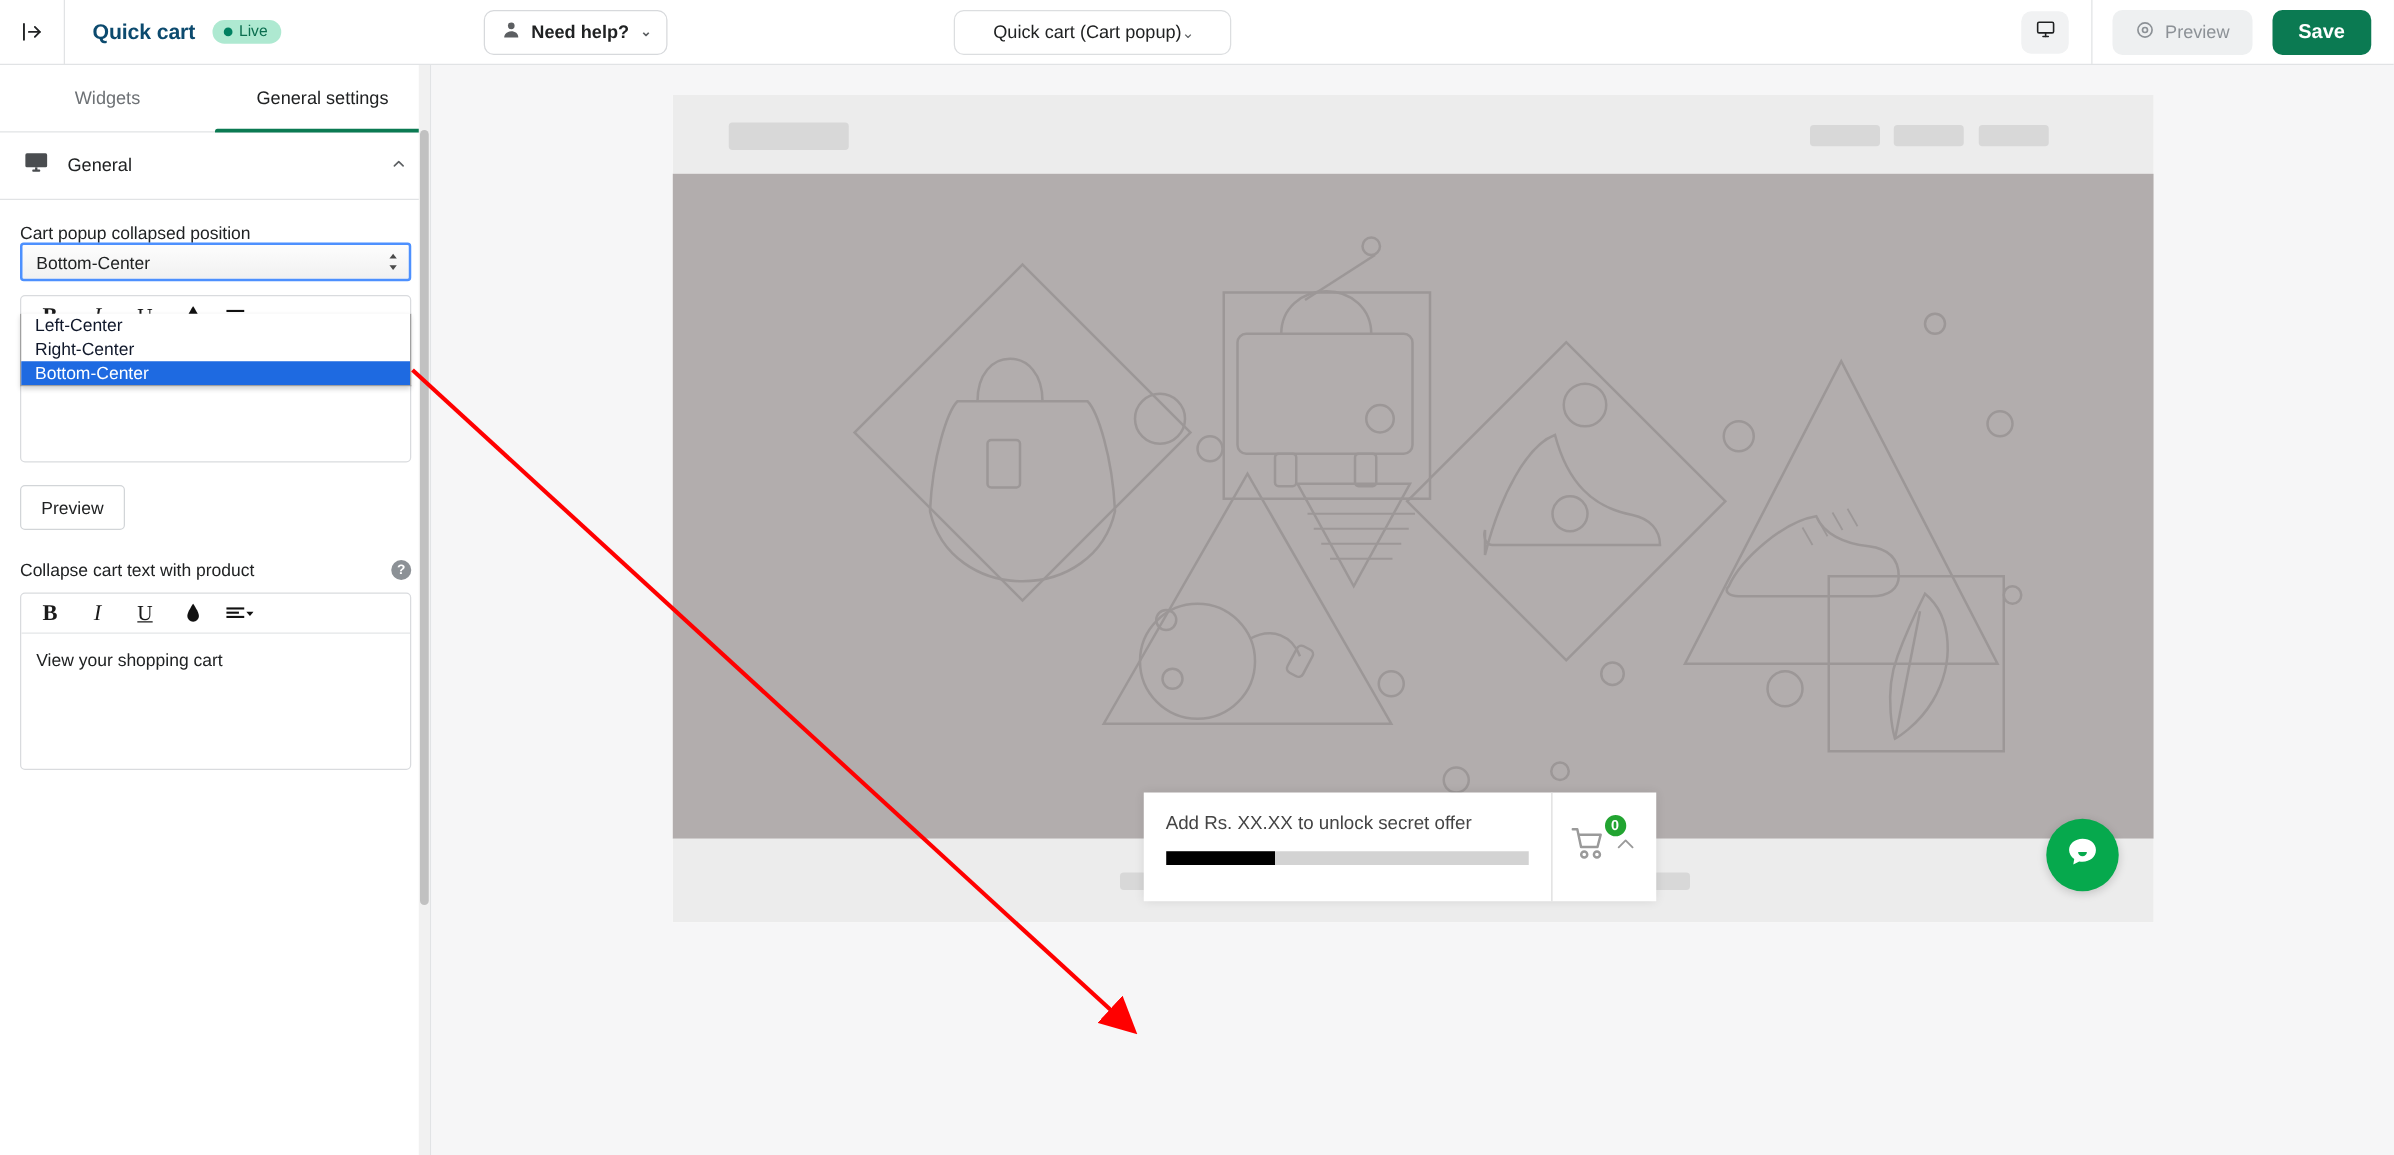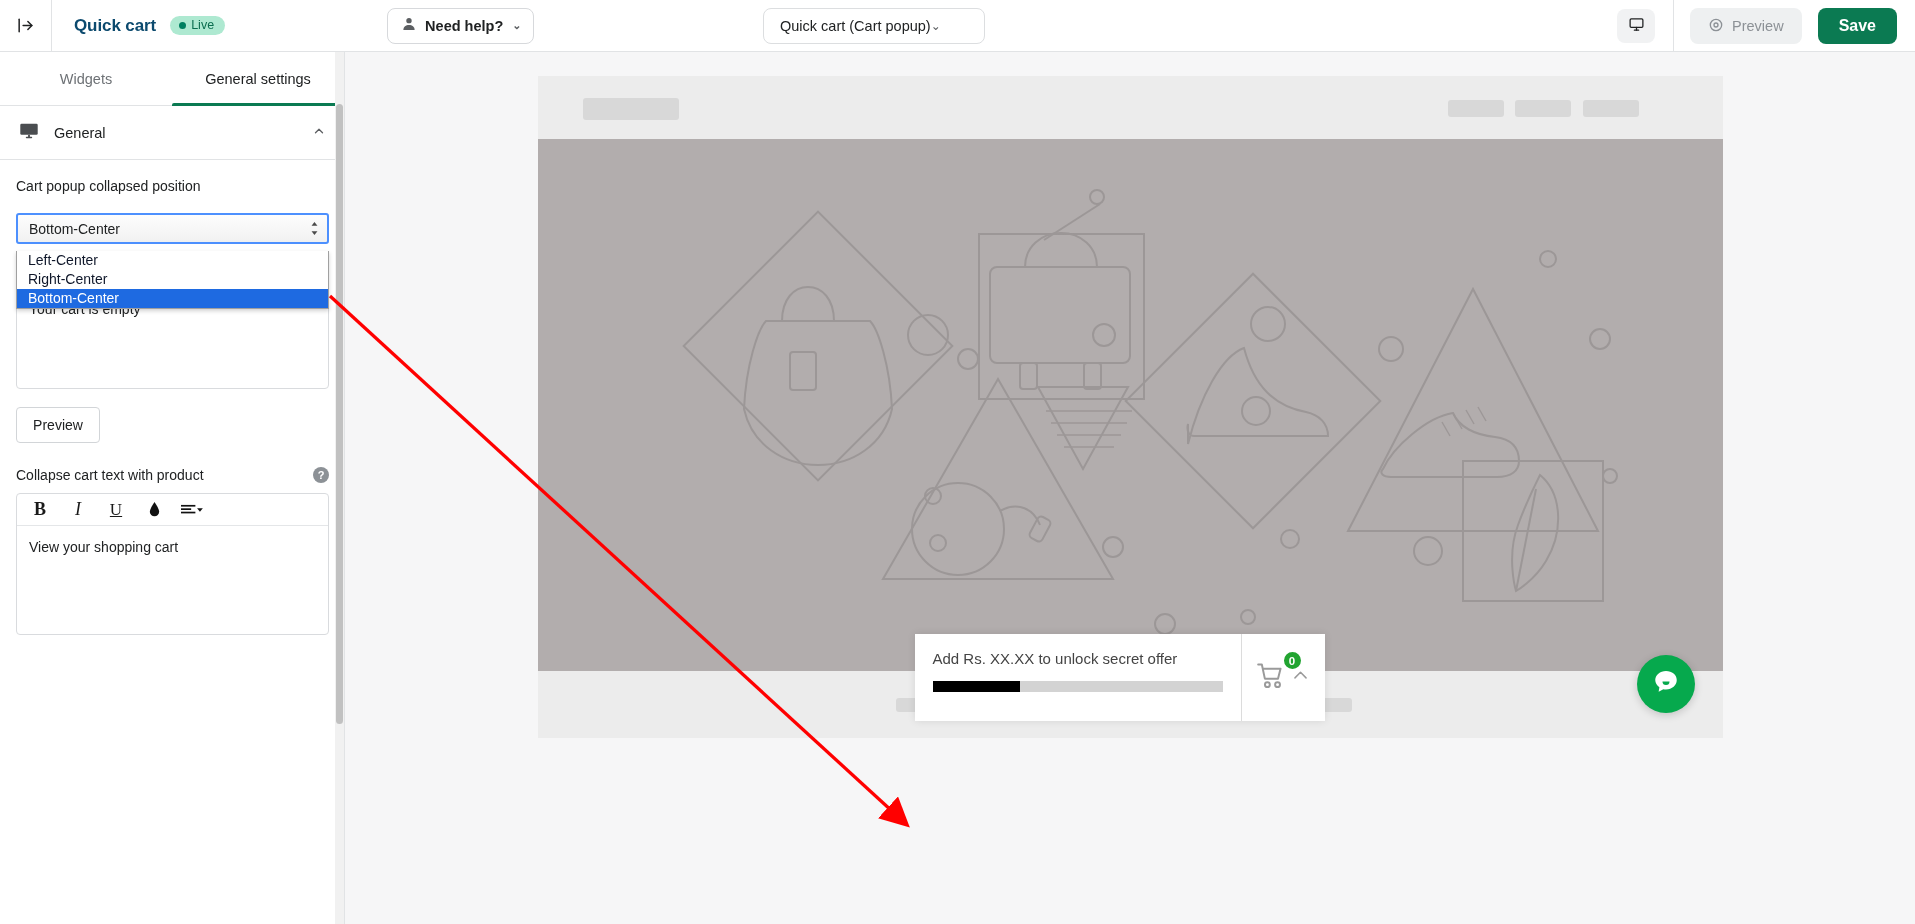--- a/index.html
+++ b/index.html
@@ -55,21 +55,21 @@
     padding: 0 12px;
     font-size: 14.5px; font-weight: 600; color: #202223;
     cursor: pointer;
   }
   .need-help .caret { font-size: 11px; color: #5c5f62; margin-left: 2px; }
 
   .page-select {
     position: absolute; left: 763px; top: 8px;
     width: 222px; height: 36px;
     border: 1px solid #dcdee0; border-radius: 8px; background:#fff;
-    display:flex; align-items:center; justify-content:flex-start;
+    display:flex; align-items:center; justify-content:center;
     padding: 0 14px 0 16px;
     font-size: 14.5px; color: #202223; cursor: pointer;
   }
   .page-select .caret { font-size: 12px; color: #5c5f62; }
 
   .top-right {
     position: absolute; right: 0; top: 0; height: 52px;
     display:flex; align-items:center; gap: 0;
   }
   .device-btn {
@@ -118,21 +118,21 @@
     height: 54px; display:flex; align-items:center;
     padding: 0 18px; gap: 14px;
     border-bottom:1px solid #e1e3e5;
     cursor:pointer;
   }
   .section-head .label { font-size:14.5px; flex:1; }
   .chev-up { color:#5c5f62; font-size:13px; }
 
   .panel-body { padding: 18px 16px 0 16px; position:relative; }
 
-  .field-label { font-size:14px; color:#202223; margin-bottom:19px; }
+  .field-label { font-size:14px; color:#202223; margin-bottom:0; }
 
   .select-box {
     height: 31px; width: 313px;
     border: 2px solid #4d90fe;
     border-radius: 3px;
     background: linear-gradient(#fdfdfd,#f1f1f1);
     display:flex; align-items:center; justify-content:space-between;
     padding: 0 7px 0 11px;
     font-size:14px; color:#202223; cursor:pointer;
     position: relative; z-index: 12;

